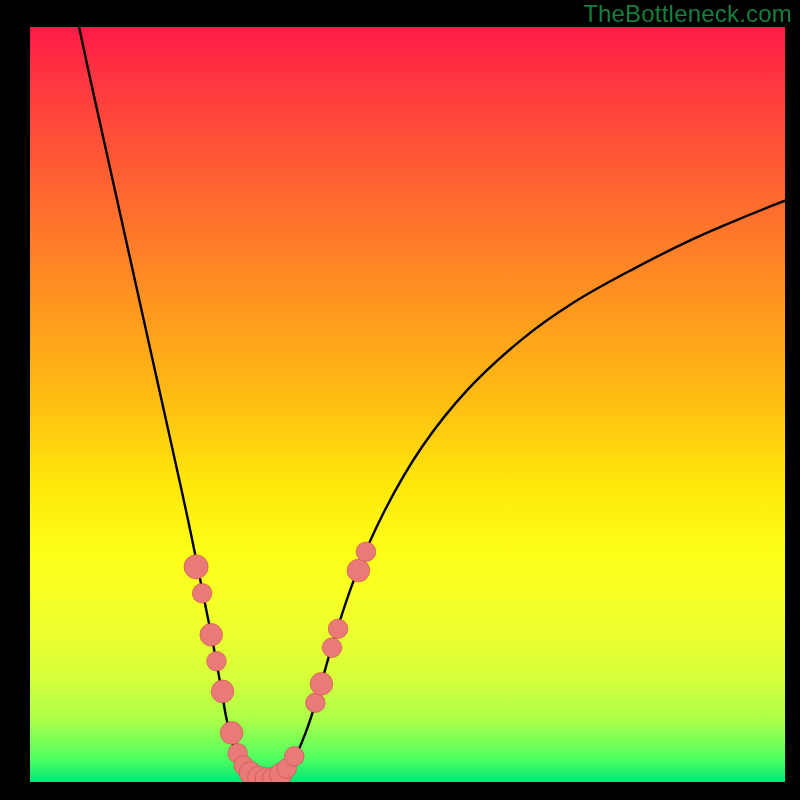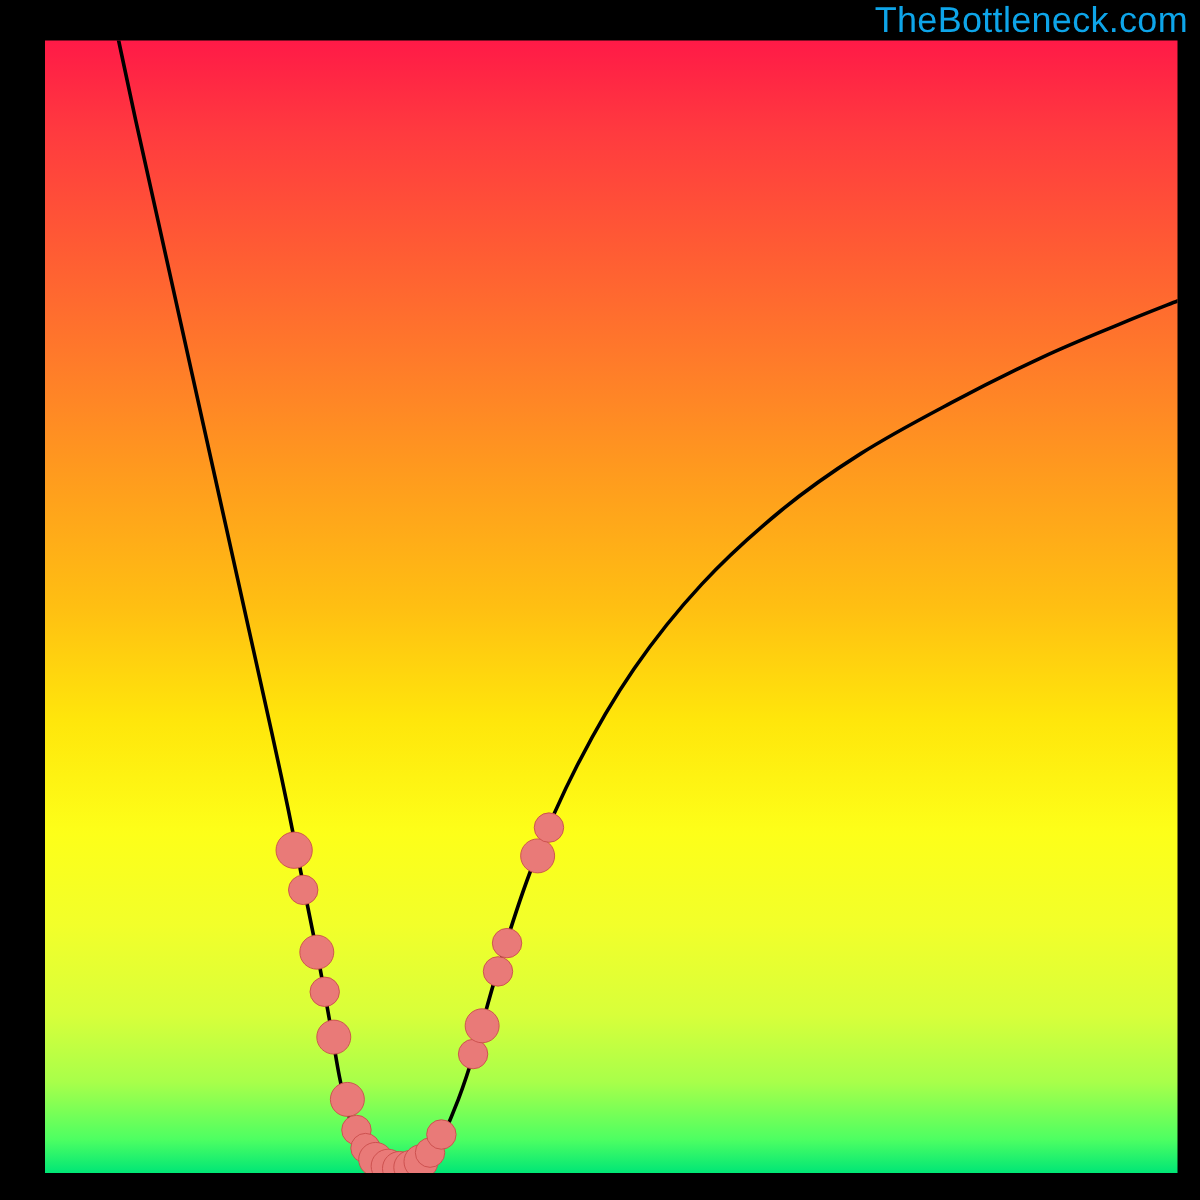--- a/index.html
+++ b/index.html
@@ -38,21 +38,21 @@
       #d8ff3a 86%,
       #a8ff4a 92%,
       #4eff62 97%,
       #00e676 100%
     );
   }
   .watermark {
     position: absolute;
     top: 0px;
     right: 8px;
-    color: #0ea5e9;
+    color: #15803d;
     font-size: 24px;
     letter-spacing: 0.2px;
     font-weight: 500;
     user-select: none;
   }
   svg.curve {
     position: absolute;
     left: 0;
     top: 0;
   }

